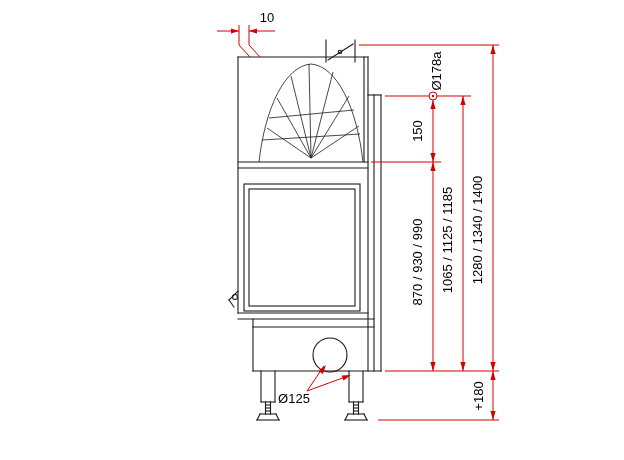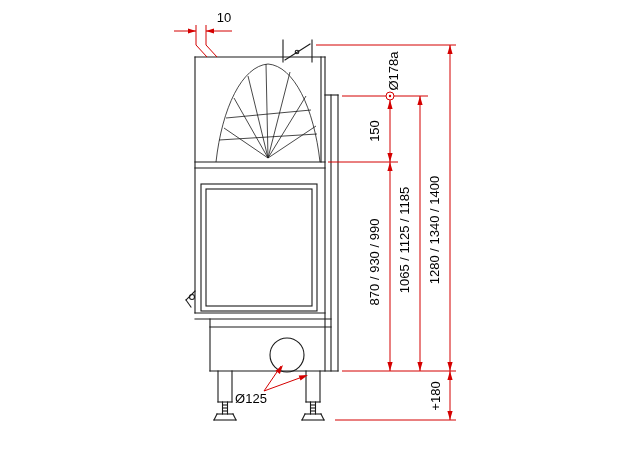--- a/index.html
+++ b/index.html
@@ -2,20 +2,21 @@
 <html><head>
 <meta charset="utf-8">
 <style>
   html,body{margin:0;padding:0;background:#ffffff;}
   .canvas{
     position:relative;
     width:500px;height:460px;
     background:#ffffff;
     font-family:"Liberation Sans", sans-serif;
     overflow:hidden;
+    margin-left:43px;
   }
   svg{display:block;}
   .blk{stroke:#1a1a1a;stroke-width:1.1;fill:none;stroke-linecap:square;}
   .blk-thin{stroke:#1a1a1a;stroke-width:0.8;fill:none;}
   .red{stroke:#d40000;stroke-width:1;fill:none;stroke-linecap:butt;}
   .red-fill{fill:#d40000;stroke:none;}
   .dim-text{fill:#000000;font-size:13px;font-family:"Liberation Sans", sans-serif;}
 </style>
 </head>
 <body>

